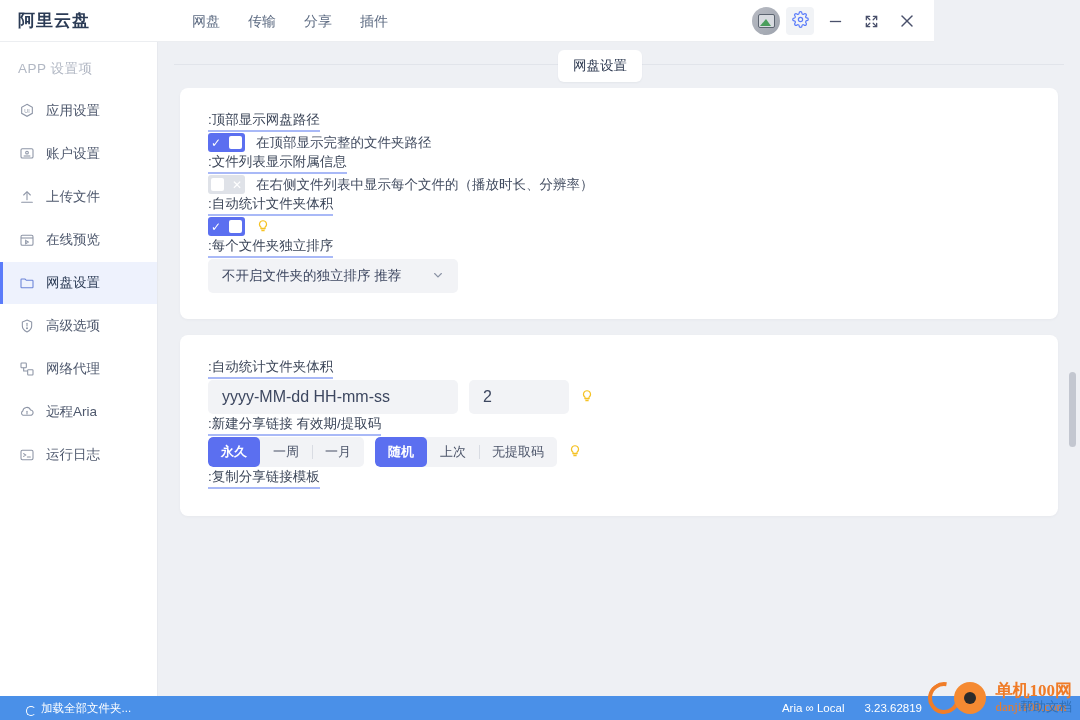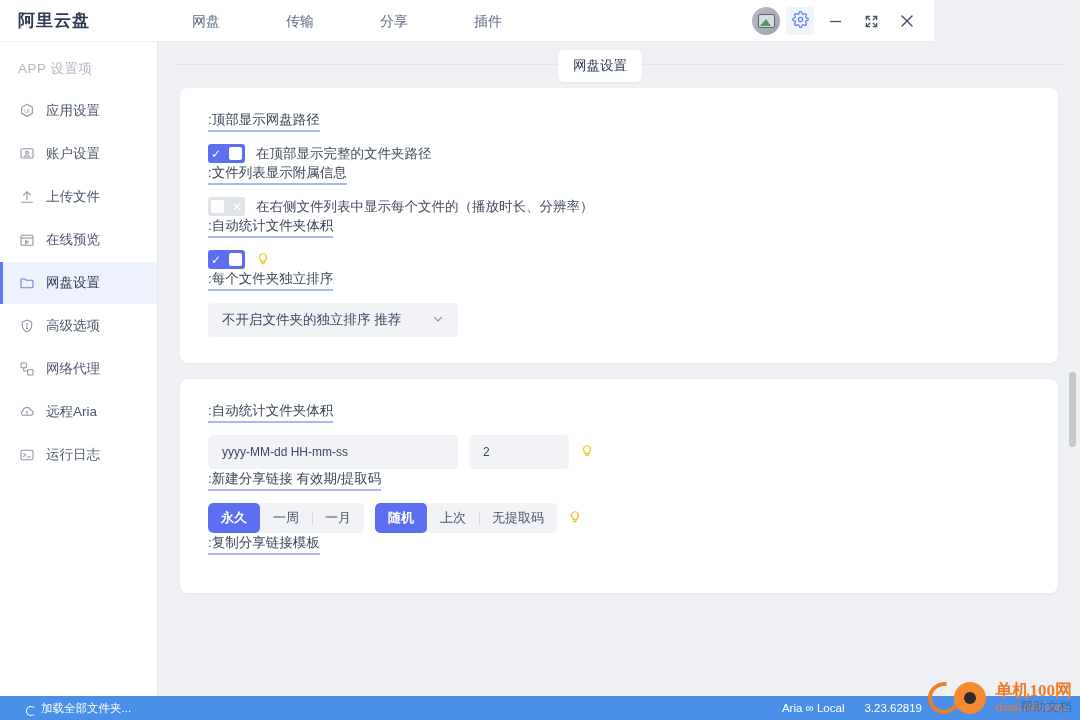--- a/index.html
+++ b/index.html
@@ -25,21 +25,21 @@
     z-index: 20;
   }
   .brand {
     width: 160px;
     padding-left: 18px;
     font-size: 17px;
     font-weight: bold;
     color: #2b3b55;
     letter-spacing: 1px;
   }
-  .topnav { display: flex; align-items: center; gap: 66px; margin-left: 32px; }
+  .topnav { display: flex; align-items: center; gap: 28px; margin-left: 32px; }
   .topnav .navitem {
     font-size: 14px;
     color: #5d6b82;
     cursor: pointer;
     line-height: 20px;
   }
   .winright {
     position: absolute; right: 12px; top: 0; height: 42px;
     display: flex; align-items: center; gap: 6px;
   }
@@ -147,21 +147,21 @@
     padding: 22px 28px 26px 28px;
     box-shadow: 0 1px 3px rgba(40,50,80,.04);
   }
 
   .field-label {
     display: inline-block;
     font-size: 13.5px;
     color: #3c4659;
     border-bottom: 2px solid #a9b9f7;
     padding-bottom: 2px;
-    margin-bottom: 12px;
+    margin-bottom: 1px;
     line-height: 17px;
   }
   .row { display: flex; align-items: center; gap: 11px; margin-bottom: 20px; }
   .row:last-child { margin-bottom: 0; }
   .row .caption { font-size: 13.5px; color: #424c60; }
 
   
   .toggle {
     width: 37px; height: 19px;
     border-radius: 3px;
@@ -202,21 +202,21 @@
   }
   .select .chev { color: #8b93a5; font-size: 11px; }
 
   
   .inp {
     height: 34px;
     background: #f2f3f6;
     border: none;
     border-radius: 5px;
     padding: 0 14px;
-    font-size: 12px;
+    font-size: 16px;
     color: #3d4760;
     font-family: "Liberation Sans", "DejaVu Sans", sans-serif;
     outline: none;
   }
   .inp.wide { width: 250px; }
   .inp.narrow { width: 100px; }
   .inp::placeholder { color: #79808f; }
 
   
   .seg {

